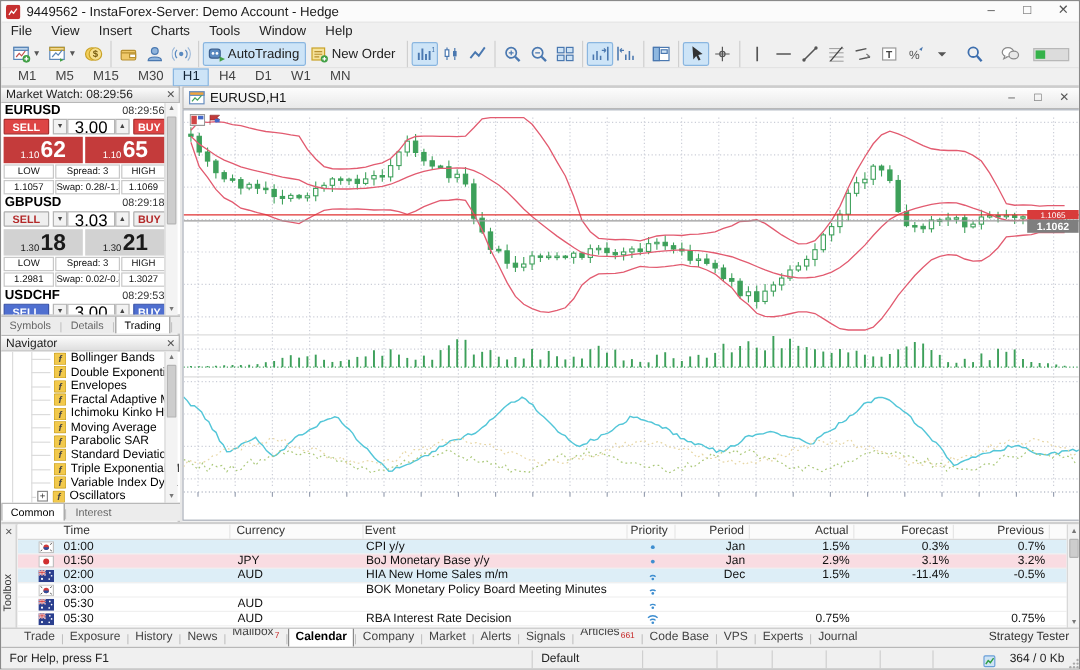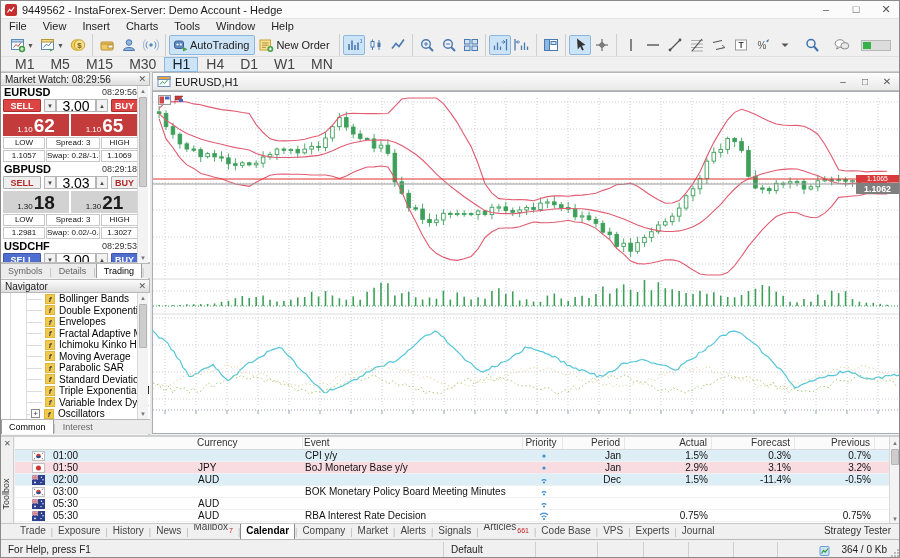--- a/index.html
+++ b/index.html
@@ -21,21 +21,21 @@
   .tb-btn{display:flex;align-items:center;height:20px;padding:0 2px;border:1px solid transparent;border-radius:2px;background:transparent;}
   .tb-btn .lbl{margin:0 3px 0 2px;font-size:11px;color:#222;}
   .tb-btn.active{background:#cde4f7;border-color:#8ab6e0;}
   .tb-btn .caret{font-size:7px;color:#555;margin-left:1px;}
   .tb-right{position:absolute;right:8px;top:33px;height:22px;display:flex;align-items:center;gap:8px;}
   .conn{width:30px;height:11px;background:#dcdcdc;border:1px solid #b8b8b8;position:relative;}
   .conn-fill{position:absolute;left:1px;top:1px;bottom:1px;width:28%;background:#35b24a;}
   .icon{display:inline-flex;align-items:center;justify-content:center;}
   
   .tfbar{left:0;top:56px;width:900px;height:15px;background:#f0f0f0;border-bottom:1px solid #cfcfcf;display:flex;align-items:center;padding-left:6px;}
-  .tf{font-size:14px;color:#444;padding:1px 7px;line-height:11px;border:1px solid transparent;}
+  .tf{font-size:11px;color:#444;padding:1px 7px;line-height:11px;border:1px solid transparent;}
   .tf.active{background:#cde4f7;border-color:#8ab6e0;color:#123;}
   
   .main{left:0;top:71px;width:900px;height:369px;background:#e8e8e8;}
   .left{position:absolute;left:0;top:0;width:149px;height:363px;background:#f4f4f4;border-right:2px solid #c4c4c4;}
   .panel-hdr{position:absolute;left:0;width:149px;height:14px;background:linear-gradient(#fcfcfc,#dedede);border:1px solid #b8b8b8;border-left:none;font-size:10px;color:#222;line-height:13px;padding-left:4px;}
   .panel-hdr .x{position:absolute;right:3px;top:0;color:#555;font-size:9px;line-height:13px;}
   
   .mw-body{position:absolute;left:0;top:14px;width:149px;height:177px;background:#fff;overflow:hidden;border-bottom:1px solid #c0c0c0;}
   .sym-hdr{position:relative;height:13px;border-top:1px solid #d0d0d0;background:#fff;}
   .sym-hdr:first-child{border-top:none;}
@@ -1089,20 +1089,21 @@
     </div>
   </div>
 
   <div class="abs toolbox">
     <div class="tbx-side">
       <span class="x">✕</span>
       <div class="tbx-vlabel">Toolbox</div>
     </div>
     <div class="tbx-table">
         <div class="cal-hdr">
+          <div class="hc" style="left: 0px; width: 177px; text-align: left; padding: 0px 4px 0px 38px;">Time</div>
           <div class="hc" style="left: 178px; width: 110px; text-align: left; padding: 0px 4px;">Currency</div>
           <div class="hc" style="left: 285px; width: 223px; text-align: left; padding: 0px 4px;">Event</div>
           <div class="hc" style="left: 505px; width: 43px; text-align: center; padding: 0px 4px;">Priority</div>
           <div class="hc" style="left: 543px; width: 67px; text-align: right; padding: 0px 4px;">Period</div>
           <div class="hc" style="left: 607px; width: 90px; text-align: right; padding: 0px 4px;">Actual</div>
           <div class="hc" style="left: 694px; width: 86px; text-align: right; padding: 0px 4px;">Forecast</div>
           <div class="hc" style="left: 777px; width: 83px; text-align: right; padding: 0px 4px;">Previous</div>
         </div>
         <div class="cal-row blue">
           <span class="icon" style="position: absolute; left: 17px; top: 1px;">
@@ -1151,20 +1152,21 @@
               <path d="M3 0v4.5M0 2.2h6" stroke="#fff" stroke-width="1.3"></path>
               <path d="M3 0v4.5M0 2.2h6" stroke="#d03030" stroke-width="0.7"></path>
               <circle cx="9.5" cy="2.2" r="0.7" fill="#fff"></circle>
               <circle cx="11" cy="4.8" r="0.7" fill="#fff"></circle>
               <circle cx="9" cy="7.6" r="0.7" fill="#fff"></circle>
               <circle cx="3" cy="7.4" r="0.9" fill="#fff"></circle>
             </svg>
           </span>
           <span class="cc" style="left: 38px; width: 120px;">02:00</span>
           <span class="cc" style="left: 183px; width: 100px;">AUD</span>
+          <span class="cc" style="left: 290px; width: 218px;">HIA New Home Sales m/m</span>
           <span class="cc" style="left: 510px; width: 38px; text-align: center;"><svg width="12" height="11" viewBox="0 0 12 11">
               <circle cx="6" cy="8.5" r="1.1" fill="#3e8ed0"></circle>
               <path d="M3.7 6.6a3.2 3.2 0 0 1 4.6 0" fill="none" stroke="#3e8ed0" stroke-width="1.2"></path>
             </svg></span>
           <span class="cc r" style="left: 548px; width: 62px; padding-right: 4px;">Dec</span>
           <span class="cc r" style="left: 612px; width: 85px; padding-right: 4px;">1.5%</span>
           <span class="cc r" style="left: 699px; width: 81px; padding-right: 4px;">-11.4%</span>
           <span class="cc r" style="left: 782px; width: 78px; padding-right: 4px;">-0.5%</span>
         </div>
         <div class="cal-row">

